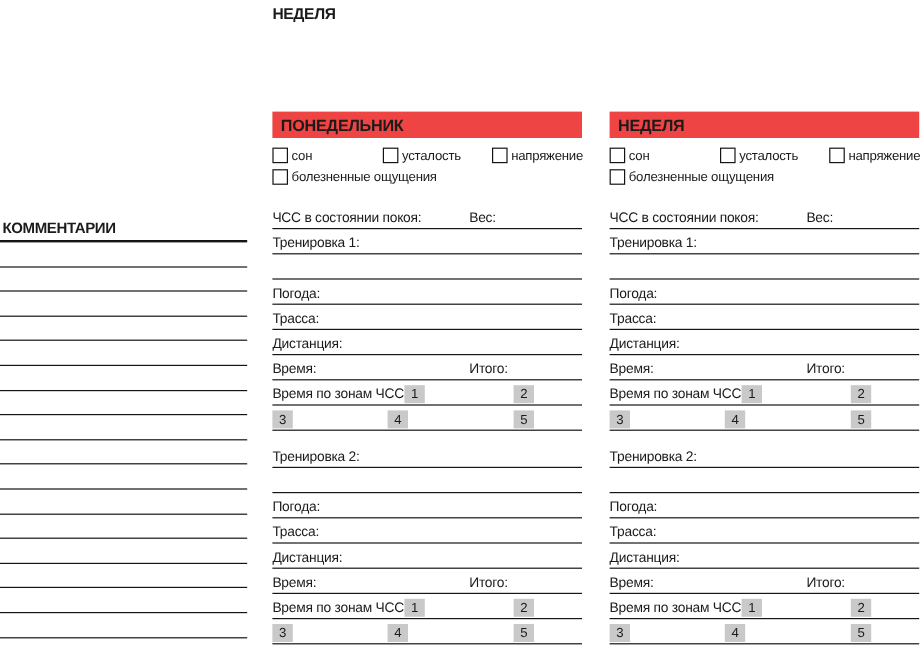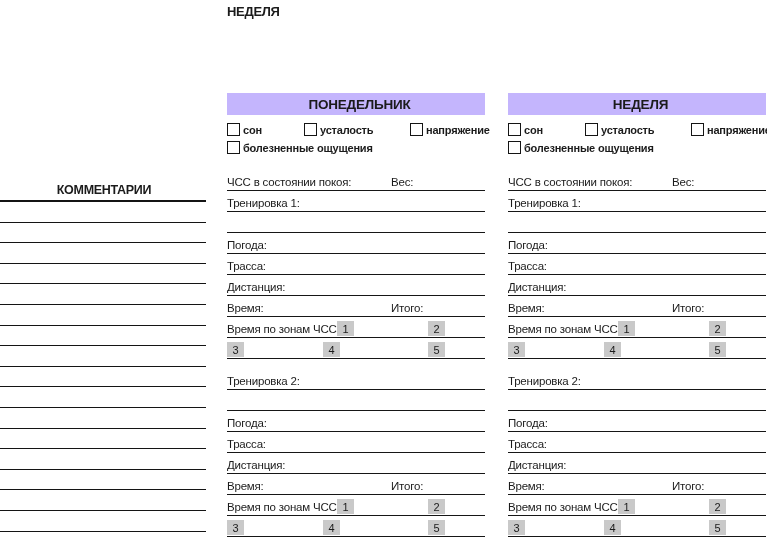--- a/index.html
+++ b/index.html
@@ -1,43 +1,43 @@
 <!DOCTYPE html>
 <html><head>
 <meta charset="utf-8">
 <style>
   html,body{margin:0;padding:0;background:#fff;}
   .page{
     position:relative;width:767px;height:543px;background:#ffffff;
-    font-family:"Liberation Sans",sans-serif;color:#1b1b1b;overflow:hidden;text-align:center;
+    font-family:"Liberation Sans",sans-serif;color:#1b1b1b;overflow:hidden;
   }
   
   .hdr{position:absolute;top:4px;font-weight:bold;font-size:13px;letter-spacing:-0.3px;white-space:nowrap;}
   .hdr-week{left:227px;}
   .hdr-plan{left:437px;}
 
   
   .comments{position:absolute;left:0;top:183px;width:206px;}
   .c-title{
     box-sizing:border-box;height:19px;font-weight:bold;font-size:12.5px;
     letter-spacing:-0.3px;border-bottom:2px solid #141414;padding-left:2px;
   }
   .c-line{box-sizing:border-box;height:20.6px;border-bottom:1.6px solid #141414;}
 
   
   .day-slot{position:absolute;top:93px;width:258px;}
   .day-header{
-    box-sizing:border-box;height:22px;background:#c4b5fd;
+    box-sizing:border-box;height:22px;background:#ef4444;
     font-weight:bold;font-size:13.5px;line-height:23px;padding-left:7px;letter-spacing:-0.2px;
   }
   .cb-area{margin-top:8px;}
   .cb-row{position:relative;height:18px;}
-  .cb-group{position:absolute;top:0;display:flex;align-items:center;gap:3px;font-weight:bold;}
+  .cb-group{position:absolute;top:0;display:flex;align-items:center;gap:3px;}
   .cb-pos-0{left:0;}
-  .cb-pos-1{left:77px;}
+  .cb-pos-1{left:92px;}
   .cb-pos-2{left:183px;}
   .cb{width:11px;height:11px;border:1.7px solid #141414;background:#fff;display:inline-block;flex:0 0 auto;}
   .cb-label{font-size:11px;letter-spacing:-0.2px;white-space:nowrap;}
 
   .fields{margin-top:11px;}
   .sec2{margin-top:10px;}
   .frow{
     box-sizing:border-box;position:relative;height:21px;
     border-bottom:1.4px solid #161616;font-size:11.5px;letter-spacing:-0.2px;
   }

